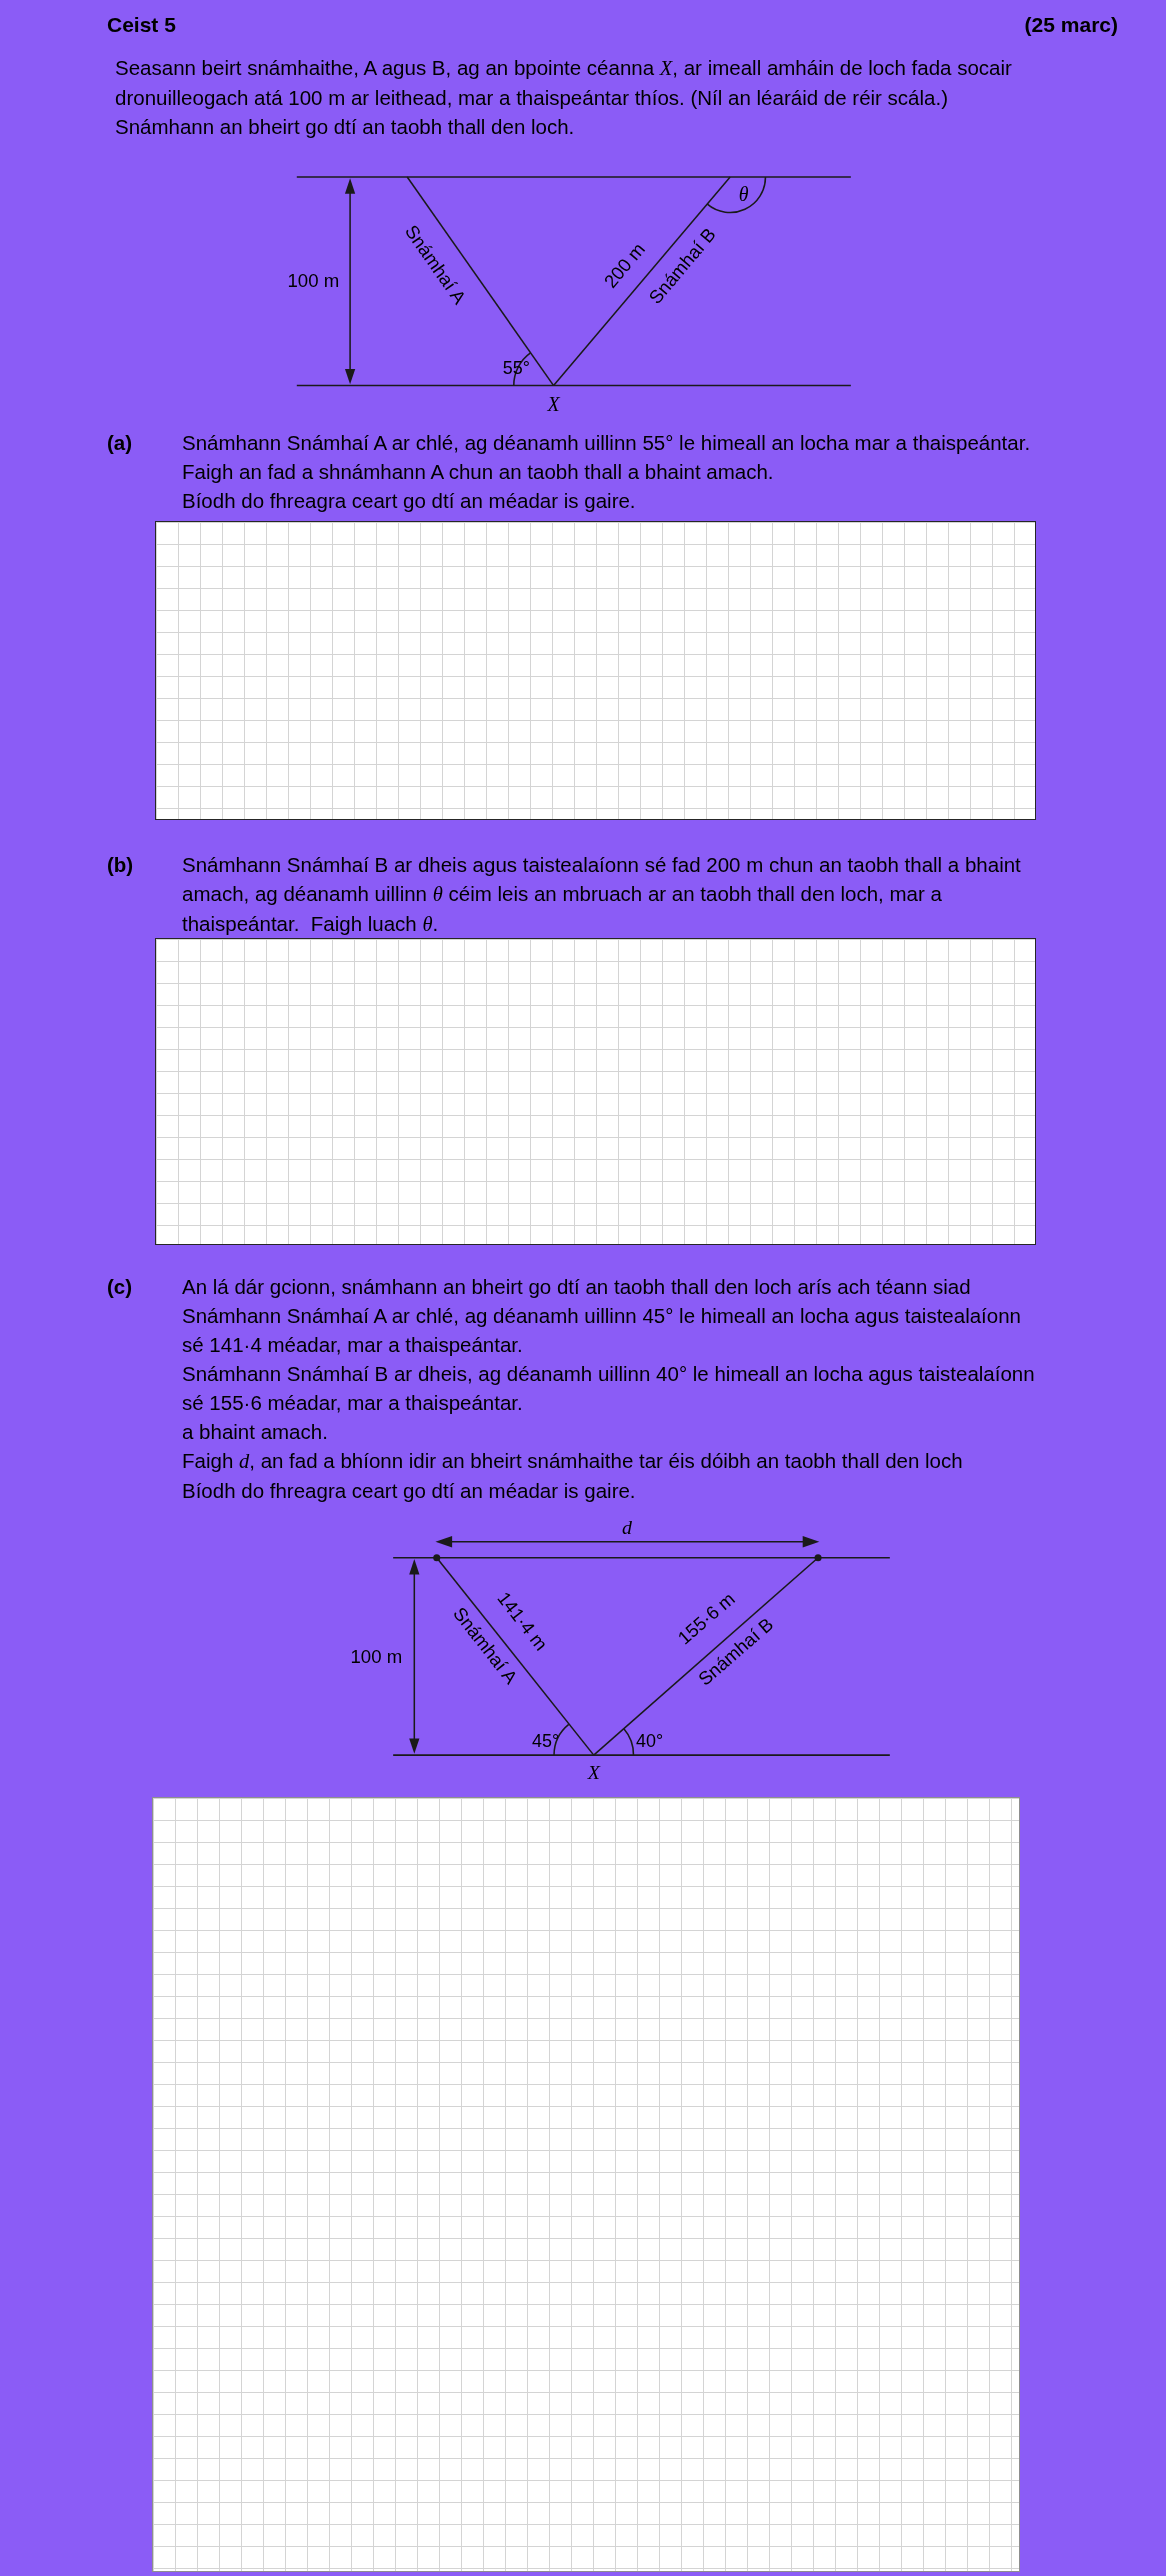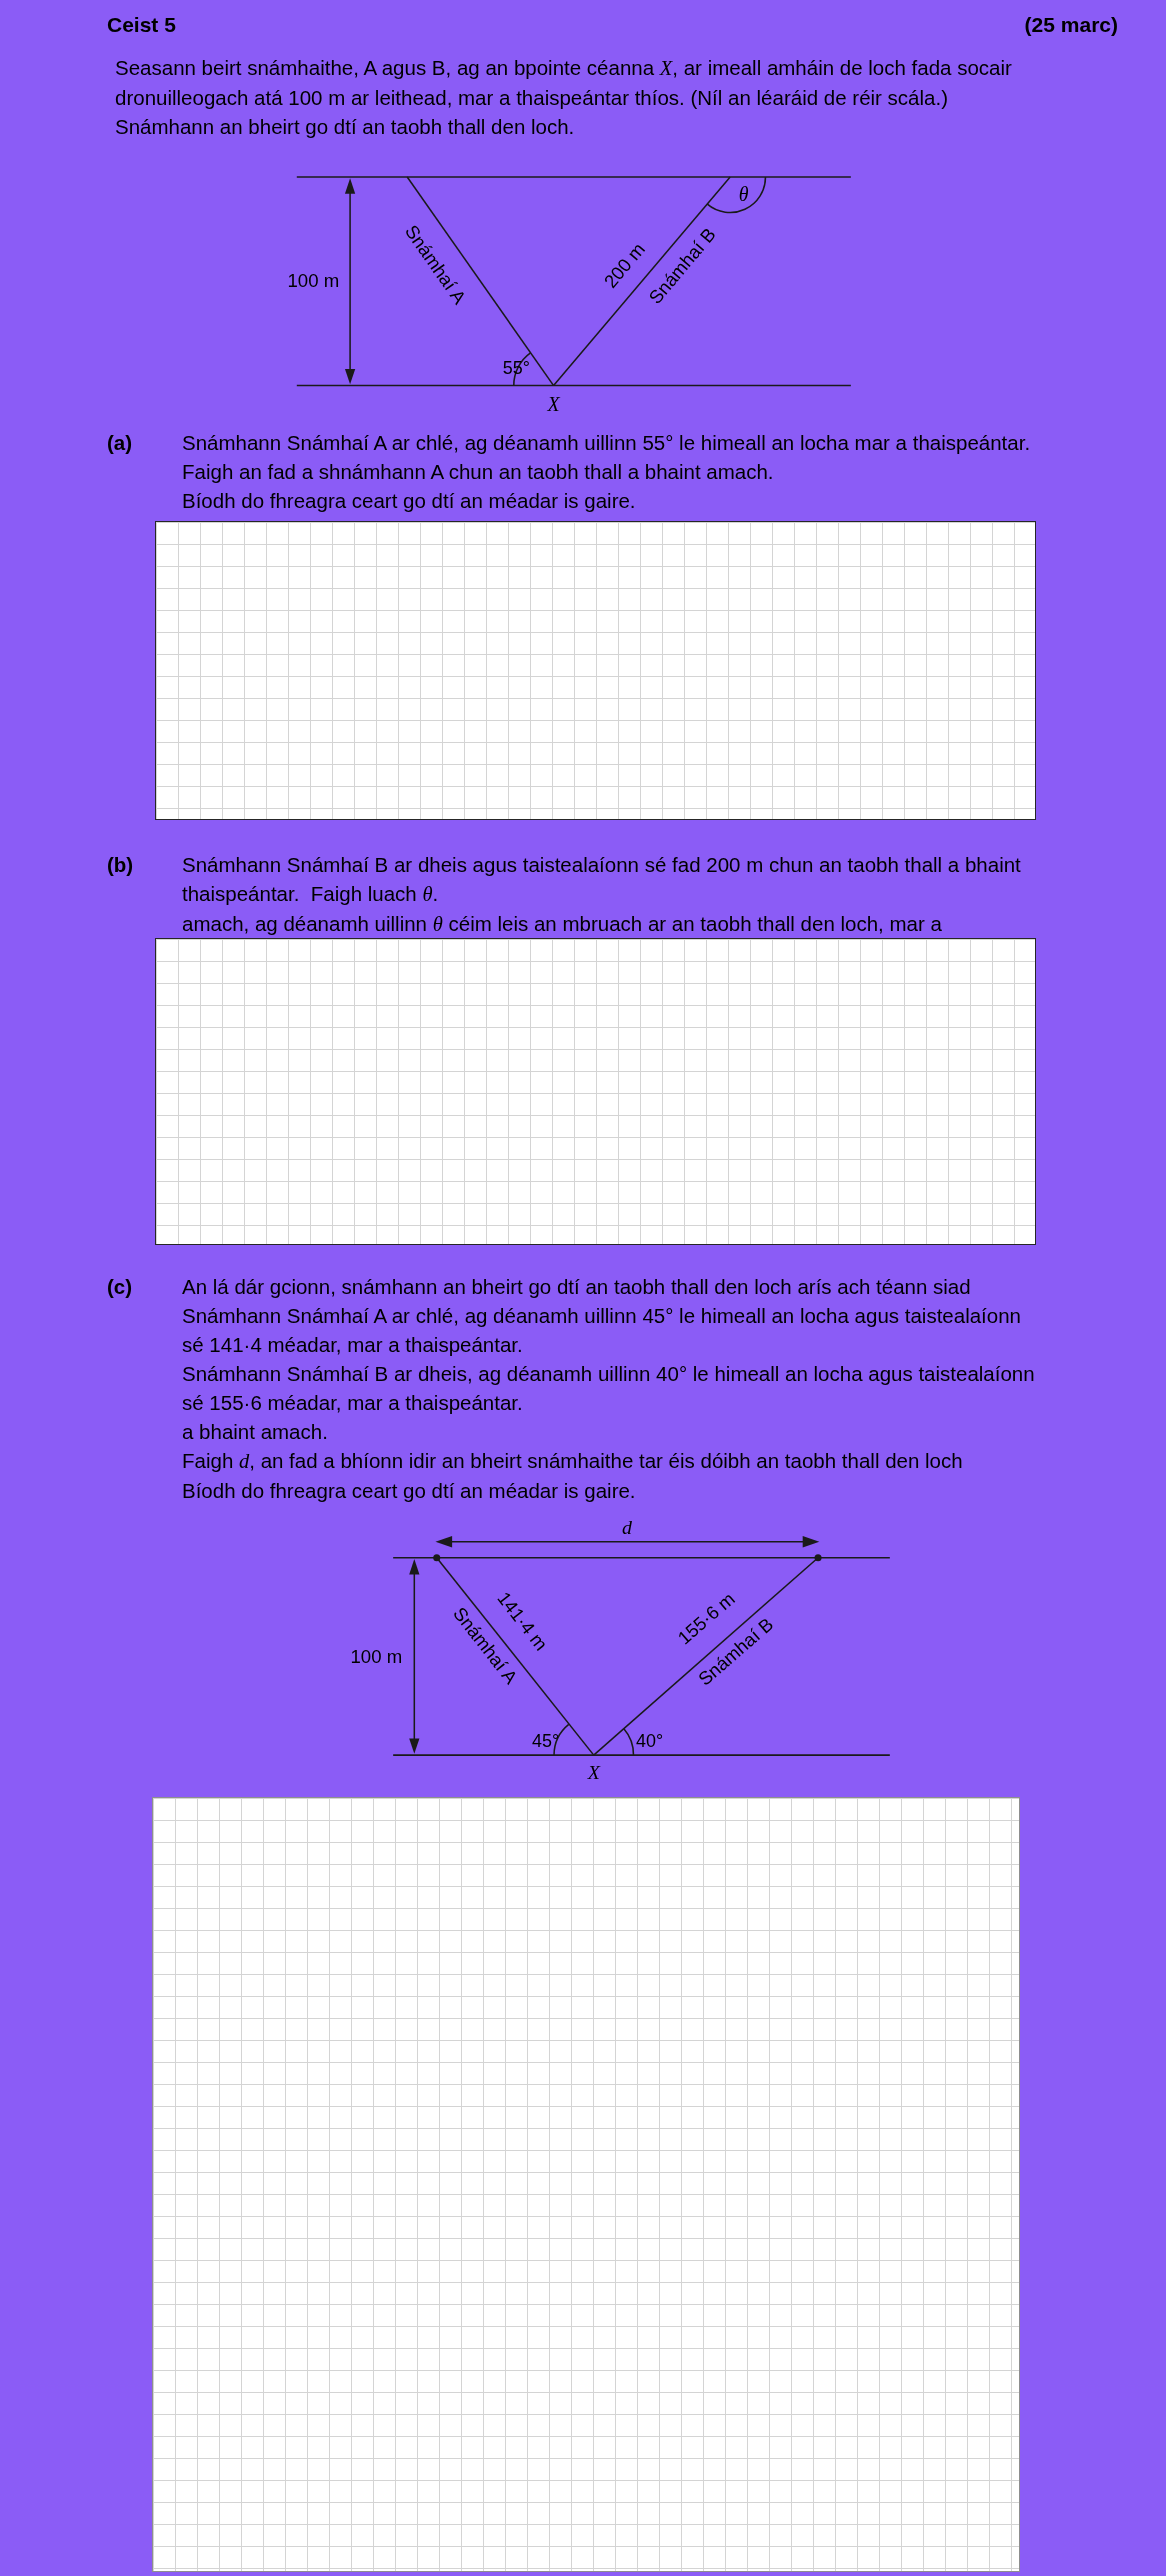--- a/index.html
+++ b/index.html
@@ -75,22 +75,22 @@
   <div class="ptext txt" id="ptext-a">
     <div class="line">Snámhann Snámhaí A ar chlé, ag déanamh uillinn 55° le himeall an locha mar a thaispeántar.</div>
     <div class="line">Faigh an fad a shnámhann A chun an taobh thall a bhaint amach.</div>
     <div class="line">Bíodh do fhreagra ceart go dtí an méadar is gaire.</div>
   </div>
   <div class="grid-box bab" id="box-a"></div>
 
   <div class="plabel" id="plabel-b">(b)</div>
   <div class="ptext txt" id="ptext-b">
     <div class="line">Snámhann Snámhaí B ar dheis agus taistealaíonn sé fad 200 m chun an taobh thall a bhaint</div>
+    <div class="line"><span>amach, ag déanamh uillinn </span><span class="mv">θ</span><span> céim leis an mbruach ar an taobh thall den loch, mar a</span></div>
     <div class="line"><span>thaispeántar.  Faigh luach </span><span class="mv">θ</span><span>.</span></div>
-    <div class="line"><span>amach, ag déanamh uillinn </span><span class="mv">θ</span><span> céim leis an mbruach ar an taobh thall den loch, mar a</span></div>
   </div>
   <div class="grid-box bab" id="box-b"></div>
 
   <div class="plabel" id="plabel-c">(c)</div>
   <div class="ptext txt" id="ptext-c">
     <div class="line">An lá dár gcionn, snámhann an bheirt go dtí an taobh thall den loch arís ach téann siad</div>
     <div class="line">Snámhann Snámhaí A ar chlé, ag déanamh uillinn 45° le himeall an locha agus taistealaíonn</div>
     <div class="line">sé 141·4 méadar, mar a thaispeántar.</div>
     <div class="line">Snámhann Snámhaí B ar dheis, ag déanamh uillinn 40° le himeall an locha agus taistealaíonn</div>
     <div class="line">sé 155·6 méadar, mar a thaispeántar.</div>

